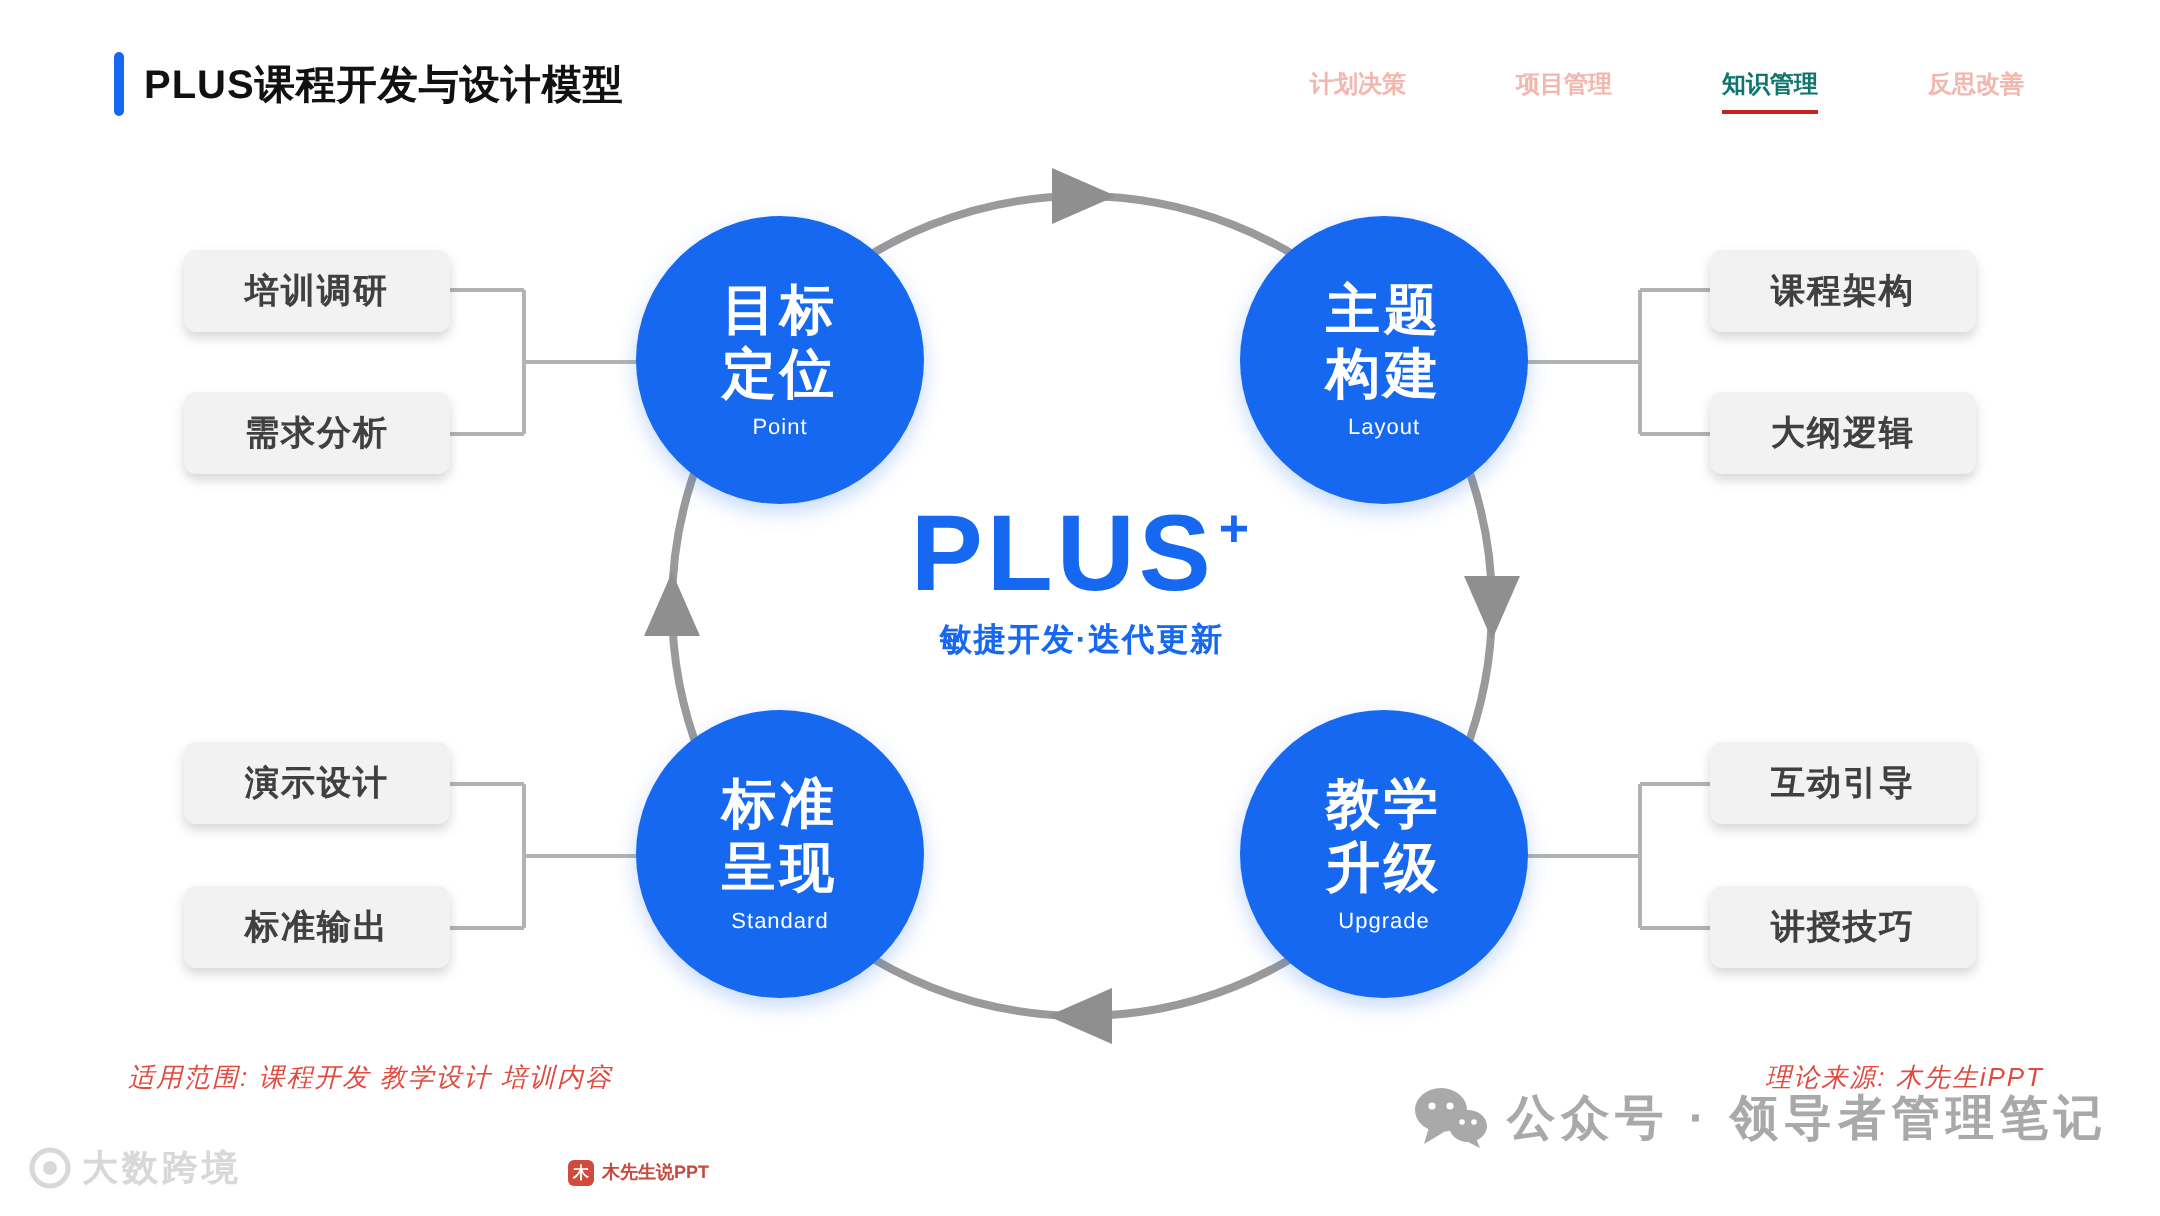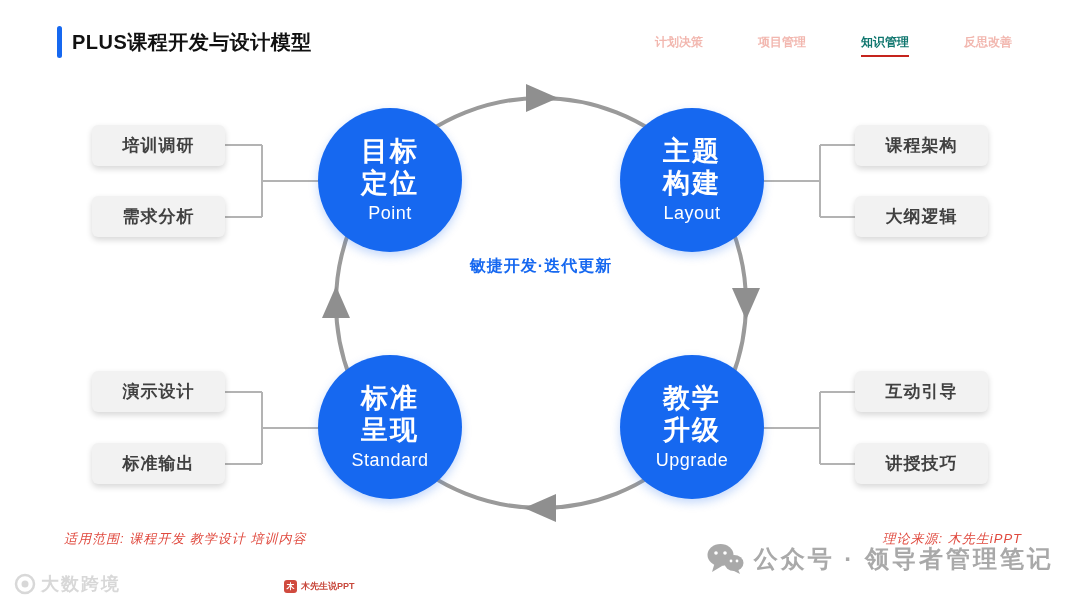--- a/index.html
+++ b/index.html
@@ -16,21 +16,21 @@
   .nav-item.active { color:#0f766e; border-bottom:2px solid #c5241d; }
 
   
   .ring-svg { position:absolute; left:0; top:0; z-index:1; }
 
   
   .node { position:absolute; width:144px; height:144px; border-radius:50%; background:#1668f0;
           color:#fff; display:flex; flex-direction:column; align-items:center; justify-content:center;
           z-index:2; box-shadow:0 4px 10px rgba(22,104,240,0.25); }
   .node .line { font-size:27px; font-weight:bold; line-height:1.18; letter-spacing:2px; }
-  .node .en { font-size:18px; margin-top:4px; letter-spacing:0.5px; }
+  .node .en { font-size:11px; margin-top:4px; letter-spacing:0.5px; }
   .n-tl { left:318px; top:108px; }
   .n-tr { left:620px; top:108px; }
   .n-bl { left:318px; top:355px; }
   .n-br { left:620px; top:355px; }
 
   
   .tagbox { position:absolute; width:133px; height:41px; background:#f2f2f2; border-radius:6px;
             box-shadow:0 3px 6px rgba(0,0,0,0.16); display:flex; align-items:center; justify-content:center;
             font-size:17px; font-weight:bold; color:#404040; z-index:2; letter-spacing:1px; }
   .t-lt1 { left:92px;  top:125px; }
@@ -119,20 +119,23 @@
   <div class="tagbox t-lt1">培训调研</div>
   <div class="tagbox t-lt2">需求分析</div>
   <div class="tagbox t-rt1">课程架构</div>
   <div class="tagbox t-rt2">大纲逻辑</div>
   <div class="tagbox t-lb1">演示设计</div>
   <div class="tagbox t-lb2">标准输出</div>
   <div class="tagbox t-rb1">互动引导</div>
   <div class="tagbox t-rb2">讲授技巧</div>
 
   <div class="center-block">
+    <div class="plus-title">
+      <span>PLUS</span><span class="plus-sup">+</span>
+    </div>
     <div class="center-sub">敏捷开发·迭代更新</div>
   </div>
 
   <div class="note note-left">适用范围: 课程开发  教学设计  培训内容</div>
   <div class="note note-right">理论来源: 木先生iPPT</div>
 
   <div class="mini-brand">
     <span class="dot">木</span>
     <span>木先生说PPT</span>
   </div>

